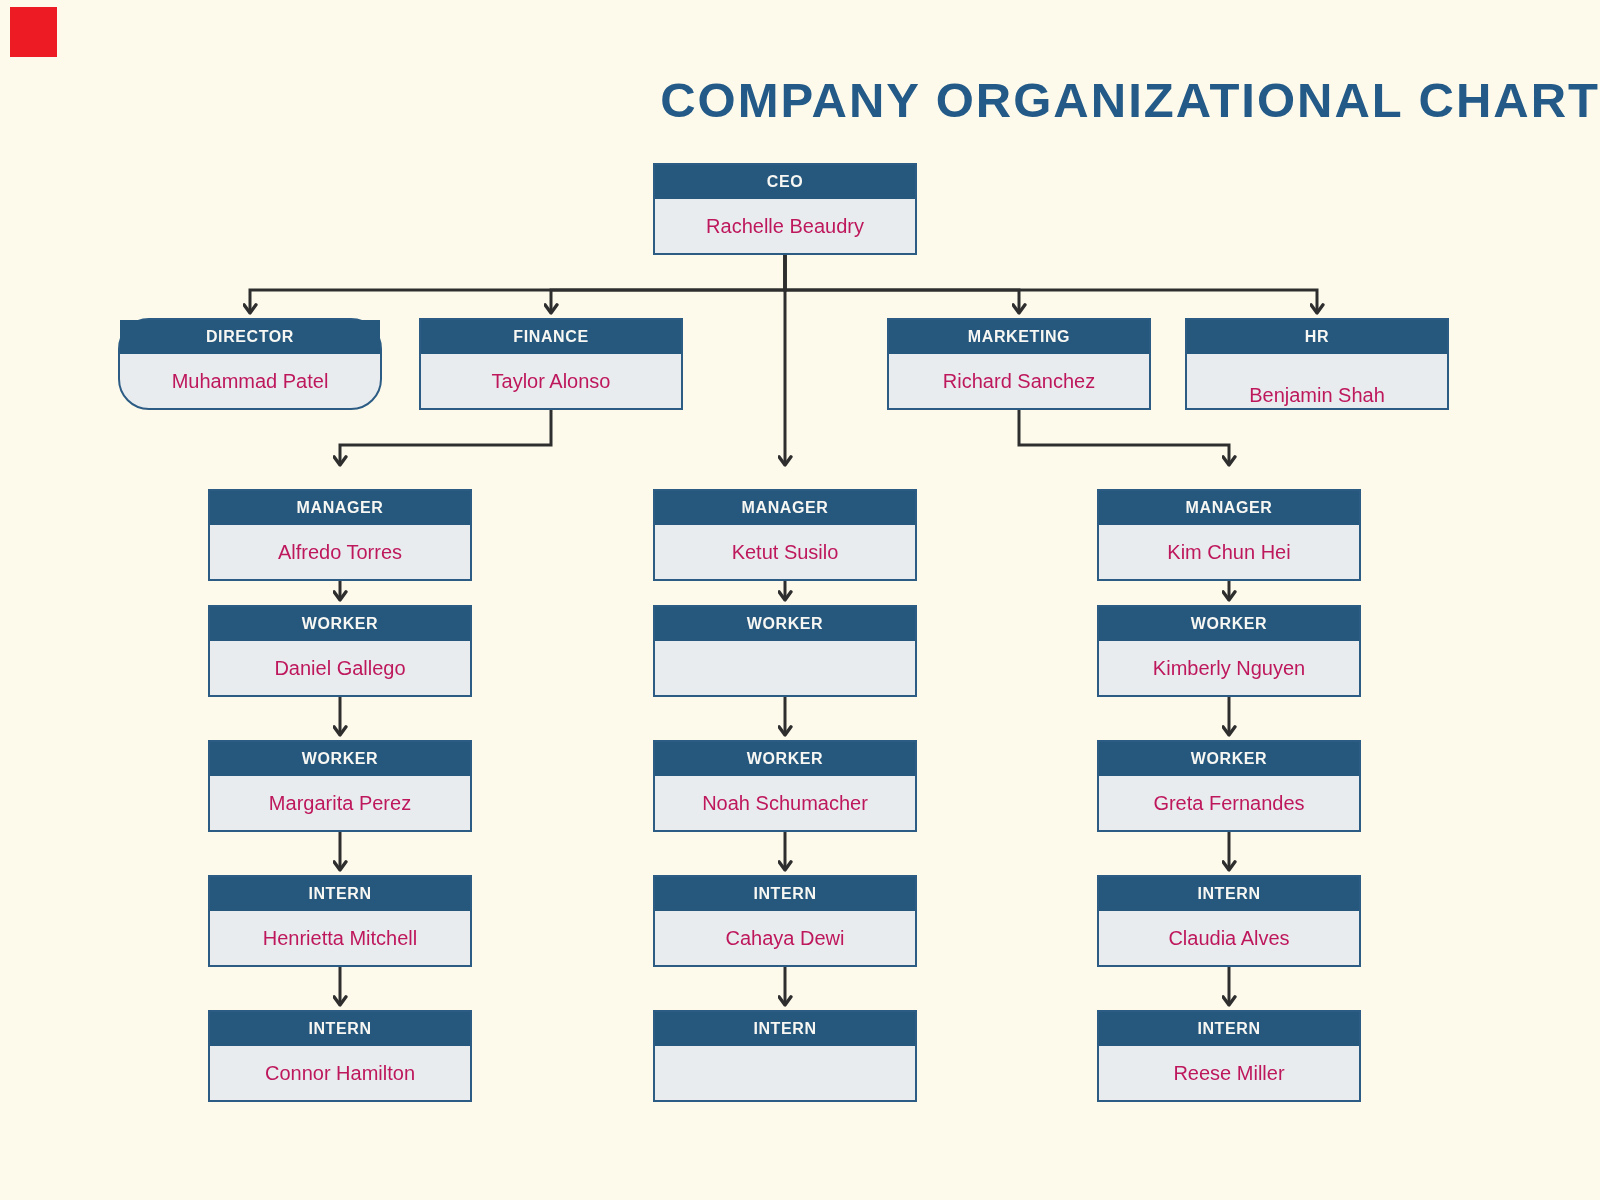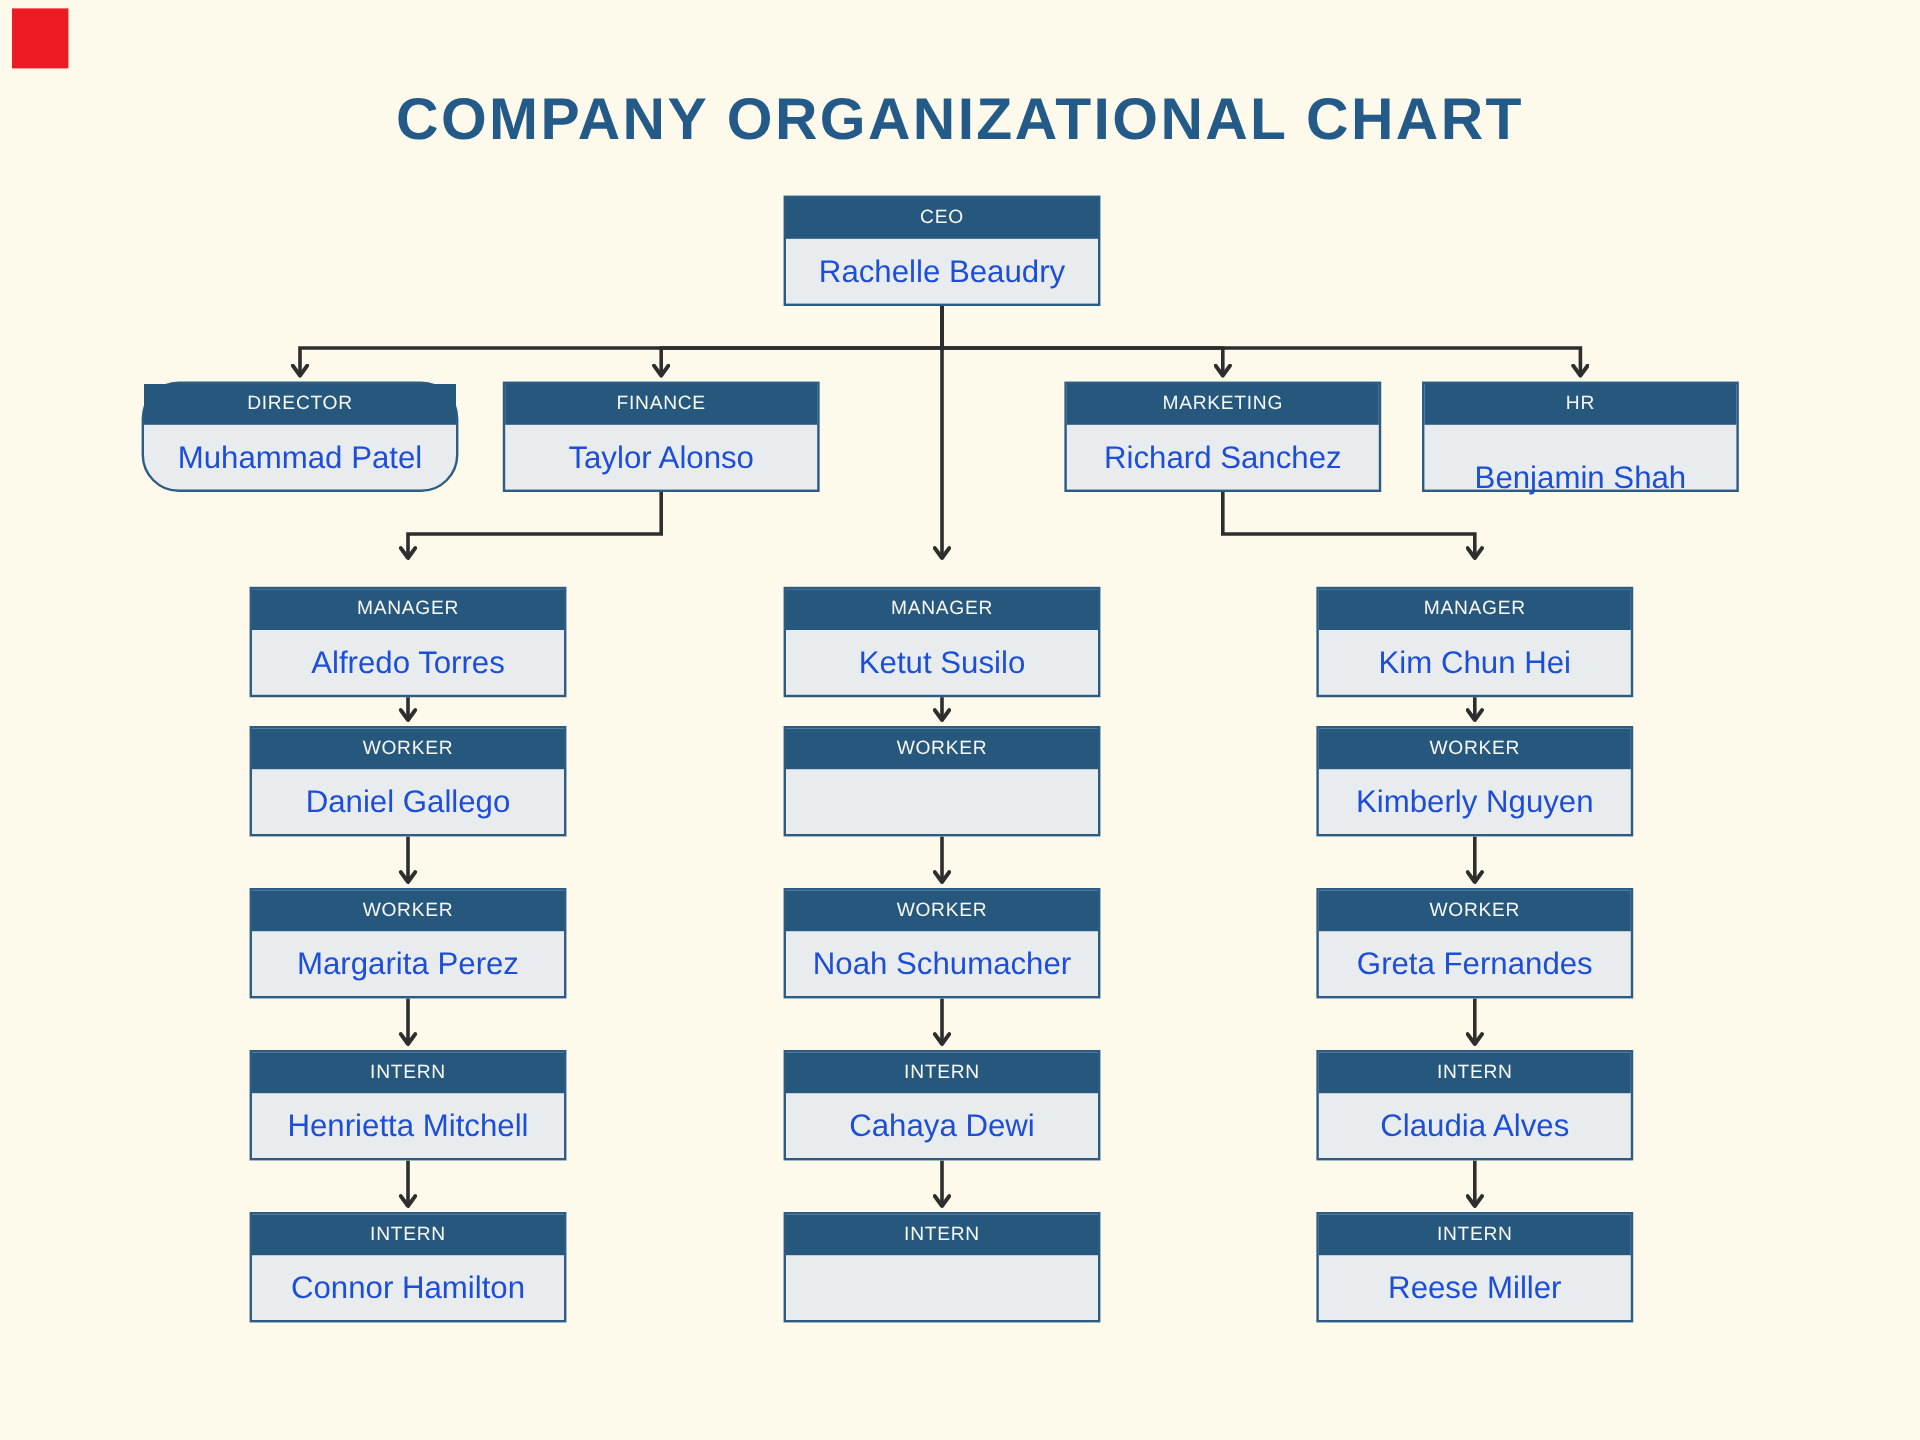--- a/index.html
+++ b/index.html
@@ -10,21 +10,21 @@
     width: 1600px;
     height: 1200px;
     background: #fdfaec;
     overflow: hidden;
   }
 
   .page-title {
     position: absolute;
     left: 0; right: 0; top: 72px;
     margin: 0;
-    text-align: center;
+    text-align: right;
     font-size: 49px;
     font-weight: 700;
     letter-spacing: 2px;
     color: #235a87;
   }
 
   .connector-layer {
     position: absolute;
     left: 0; top: 0;
     pointer-events: none;
@@ -39,33 +39,33 @@
     background: #e9ecef;
     display: flex;
     flex-direction: column;
   }
   .node-role {
     height: 34px;
     flex: 0 0 34px;
     background: #26587e;
     color: #f7f7f3;
     font-size: 16px;
-    font-weight: 400;
+    font-weight: 700;
     letter-spacing: 0.6px;
     display: flex;
     align-items: center;
     justify-content: center;
   }
   .node-name {
     flex: 1;
     display: flex;
     align-items: center;
     justify-content: center;
-    font-size: 26px;
-    color: #1d4ed8;
+    font-size: 20px;
+    color: #be185d;
   }
 
   
   .b-ceo  { left: 653px;  top: 163px; }
   .b-l2-0 { left: 118px;  top: 318px; border-radius: 31px; }
   .b-l2-1 { left: 419px;  top: 318px; }
   .b-l2-2 { left: 887px;  top: 318px; }
   .b-l2-3 { left: 1185px; top: 318px; gap: 29px; }
   .c0 { left: 208px; }
   .c1 { left: 653px; }

